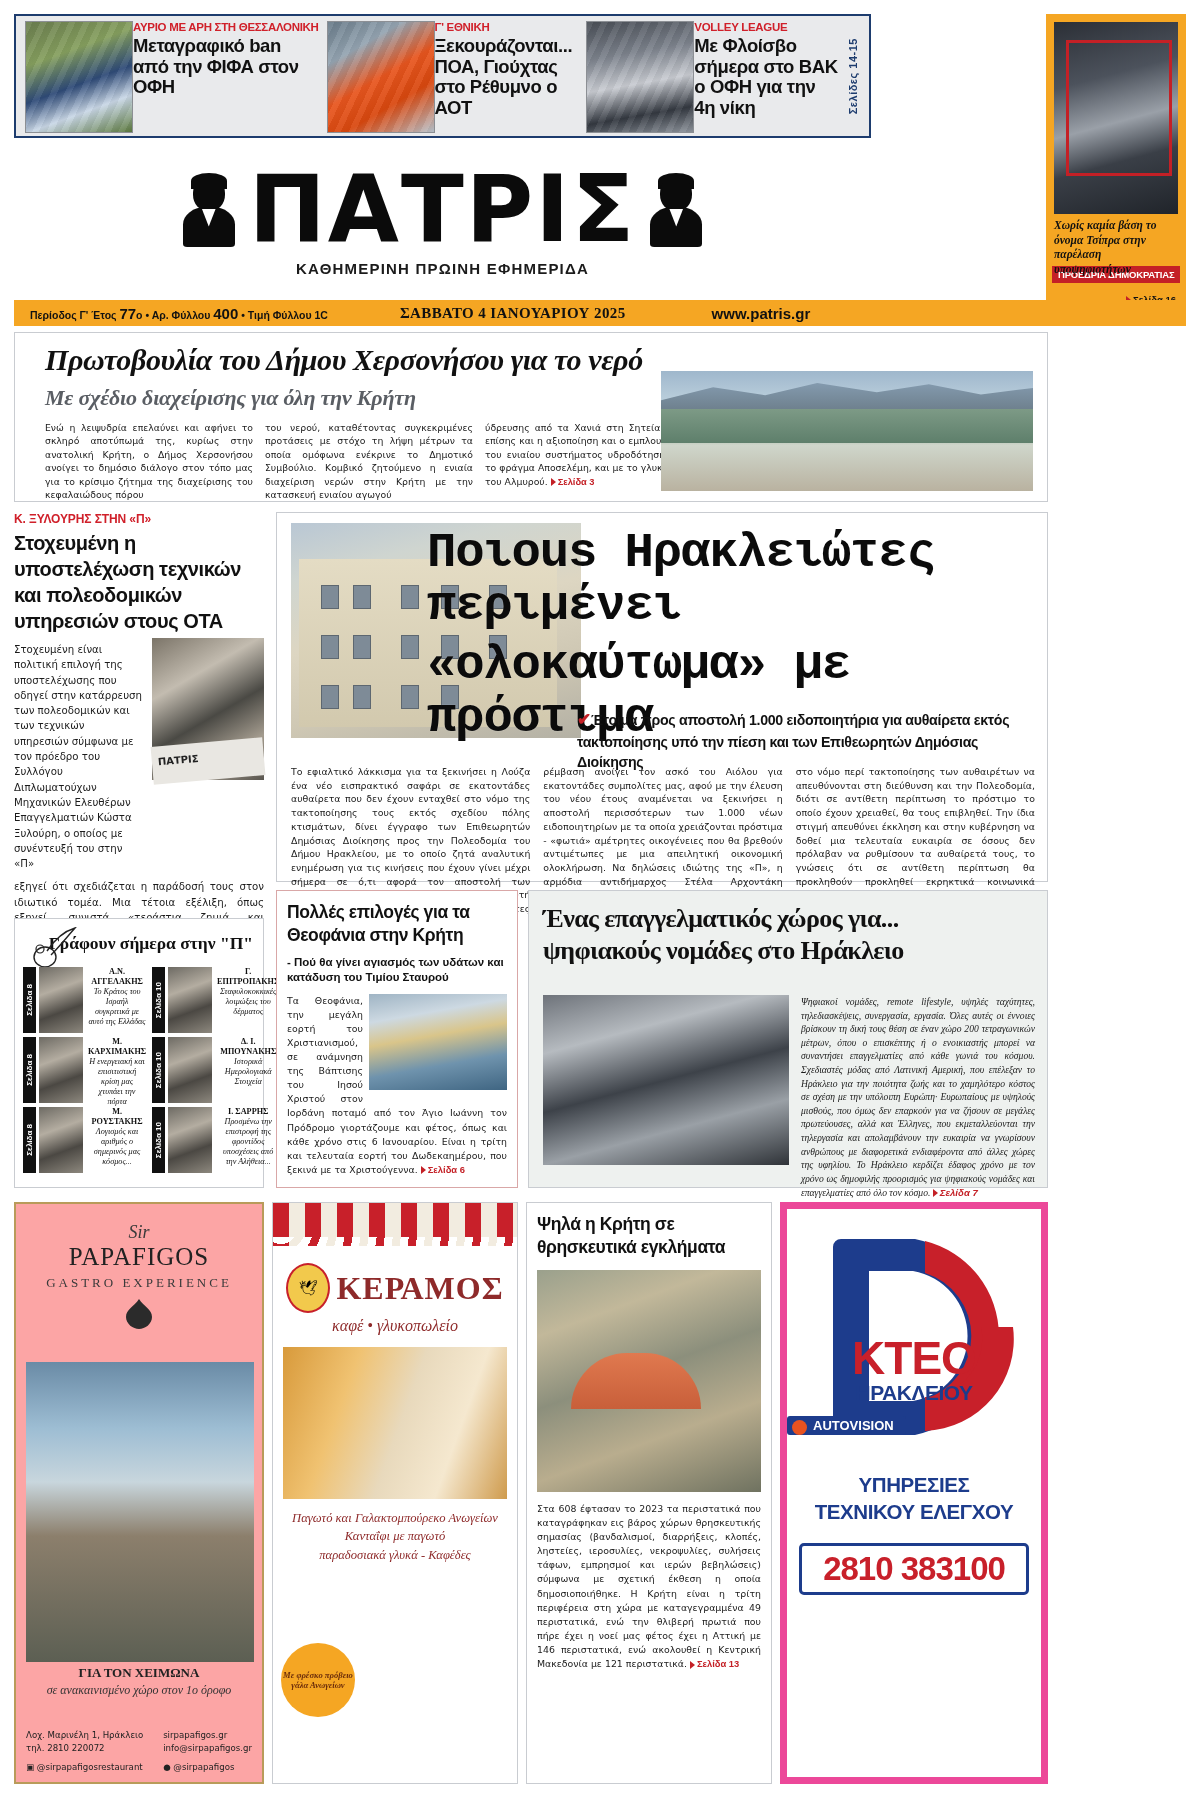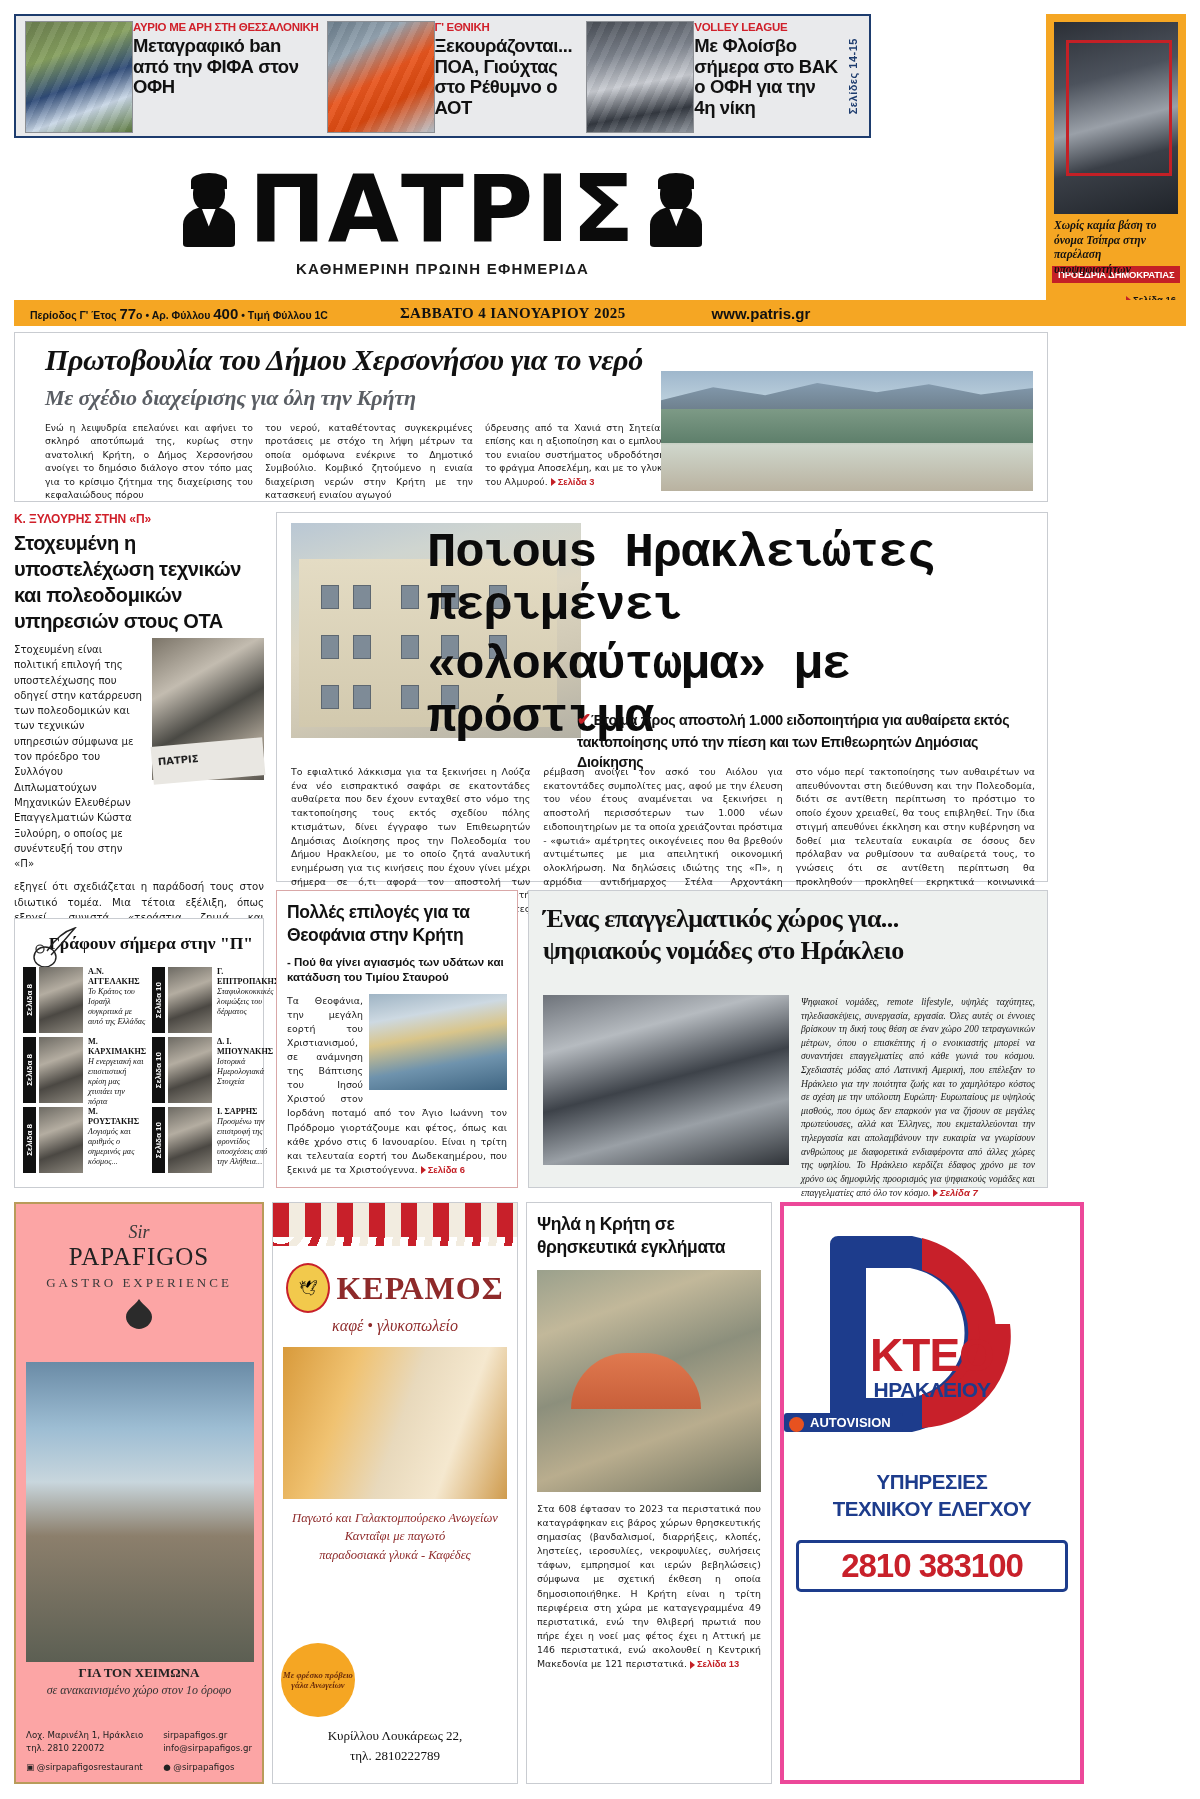--- a/index.html
+++ b/index.html
@@ -155,21 +155,21 @@
   .contrib-grid { position:absolute; left:8px; top:48px; right:8px; display:grid;
      grid-template-columns:1fr 1fr; gap:4px 6px; }
   .contrib { display:flex; gap:3px; height:66px; }
   .contrib .sidepg { width:13px; background:#111; color:#fff; display:flex; align-items:center;
      justify-content:center; flex:none; }
   .contrib .sidepg span { writing-mode:vertical-rl; transform:rotate(180deg); font-size:8px;
      font-weight:bold; font-family:"Liberation Sans", sans-serif; white-space:nowrap; }
   .contrib .av { width:44px; height:66px; flex:none;
      background:linear-gradient(160deg,#6d6a63 0%,#b4ada1 35%,#4b4843 65%,#8d887e 100%); }
   .contrib .txt { flex:1; min-width:0; font-family:"Liberation Serif", serif; font-style:italic;
-     font-size:8.2px; line-height:1.22; color:#111; padding-left:2px; }
+     font-size:8.2px; line-height:1.22; color:#111; padding-left:2px;text-align:center; }
   .contrib .txt b { font-style:normal; font-weight:bold; font-size:8.2px; display:block; }
 
   
   .theo { position:absolute; left:276px; top:890px; width:242px; height:298px;
           border:1px solid #d9a7a7; background:#fff; padding:10px; }
   .theo h3 { font-family:"Liberation Sans", sans-serif; font-weight:bold; font-size:17.5px;
              line-height:1.3; color:#111; letter-spacing:-0.4px; }
   .theo .sub { font-family:"Liberation Sans", sans-serif; font-weight:bold; font-size:11.5px;
                line-height:1.35; color:#111; margin-top:8px; }
   .theo .flow { margin-top:8px; font-size:9.4px; line-height:1.5; color:#1b1b1b; text-align:justify;
@@ -237,22 +237,22 @@
          border:1px solid #c9ccd1; background:#fff; padding:10px; }
   .rel h3 { font-family:"Liberation Sans", sans-serif; font-weight:bold; font-size:17.5px;
             line-height:1.34; color:#111; letter-spacing:-0.4px; }
   .rel-photo { margin-top:10px; height:222px;
      background:linear-gradient(160deg,#9aa08c 0%,#c2b89a 22%,#8c8f7c 46%,#b9ad8e 70%,#6f7260 100%); }
   .rel-photo .dome { position:absolute; left:44px; top:150px; width:130px; height:56px;
      background:linear-gradient(to bottom,#e0794f,#c85f3a); border-radius:60px 60px 0 0; }
   .rel .body { margin-top:10px; font-size:9.4px; line-height:1.5; color:#1b1b1b; text-align:justify;
                font-family:"DejaVu Sans", sans-serif; }
 
-  .ad-kteo { position:absolute; left:780px; top:1202px; width:304px; height:582px;
-             border:4px solid #ec4899; background:#fff; overflow:hidden; }
+  .ad-kteo { position:absolute; left:780px; top:1202px; width:268px; height:582px;
+             border:7px solid #ec4899; background:#fff; overflow:hidden; }
   .kteo-swoosh { position:absolute; left:20px; top:22px; width:228px; height:210px; }
   .kteo-k { position:absolute; left:0; right:0; top:122px; text-align:center;
      font-family:"Liberation Sans", sans-serif; font-weight:bold; font-size:46px; color:#c8202a;
      letter-spacing:-1px; }
   .kteo-sub { position:absolute; left:0; right:0; top:172px; text-align:center;
      font-family:"Liberation Sans", sans-serif; font-weight:bold; font-size:21px; color:#1d3c8c;
      letter-spacing:-0.5px; }
   .kteo-auto { position:absolute; left:0; right:0; top:206px; text-align:left; }
   .kteo-auto .pill { display:inline-block; background:#1d3c8c; color:#fff; font-size:13px;
      font-weight:bold; padding:2px 12px 2px 26px; border-radius:3px; position:relative;
@@ -521,24 +521,20 @@
     <div class="ker-sub">καφέ • γλυκοπωλείο</div>
     <div class="ker-photo"></div>
     <div class="ker-txt">
       <div>Παγωτό και Γαλακτομπούρεκο Ανωγείων</div>
       <div>Κανταΐφι με παγωτό</div>
       <div>παραδοσιακά γλυκά - Καφέδες</div>
     </div>
     <div class="ker-badge">
       <div class="circ">Με φρέσκο πρόβειο γάλα Ανωγείων</div>
     </div>
-    <div class="ker-addr">
-      <div>Κυρίλλου Λουκάρεως 22,</div>
-      <div>τηλ. 2810222789</div>
-    </div>
   </div>
 
   <div class="rel">
     <h3>Ψηλά η Κρήτη σε θρησκευτικά εγκλήματα</h3>
     <div class="rel-photo">
         <div class="dome"></div>
       </div>
     <div class="body">
       <span>Στα 608 έφτασαν το 2023 τα περιστατικά που καταγράφηκαν εις βάρος χώρων θρησκευτικής σημασίας (βανδαλισμοί, διαρρήξεις, κλοπές, ληστείες, ιεροσυλίες, νεκροψυλίες, συλήσεις τάφων, εμπρησμοί και ιερών βεβηλώσεις) σύμφωνα με σχετική έκθεση η οποία δημοσιοποιήθηκε. Η Κρήτη είναι η τρίτη περιφέρεια στη χώρα με καταγεγραμμένα 49 περιστατικά, ενώ την θλιβερή πρωτιά που πήρε έχει η νοεί μας φέτος έχει η Αττική με 146 περιστατικά, ενώ ακολουθεί η Κεντρική Μακεδονία με 121 περιστατικά.</span>
       <span class="pg"><span class="redtri"></span><span>Σελίδα 13</span></span>

